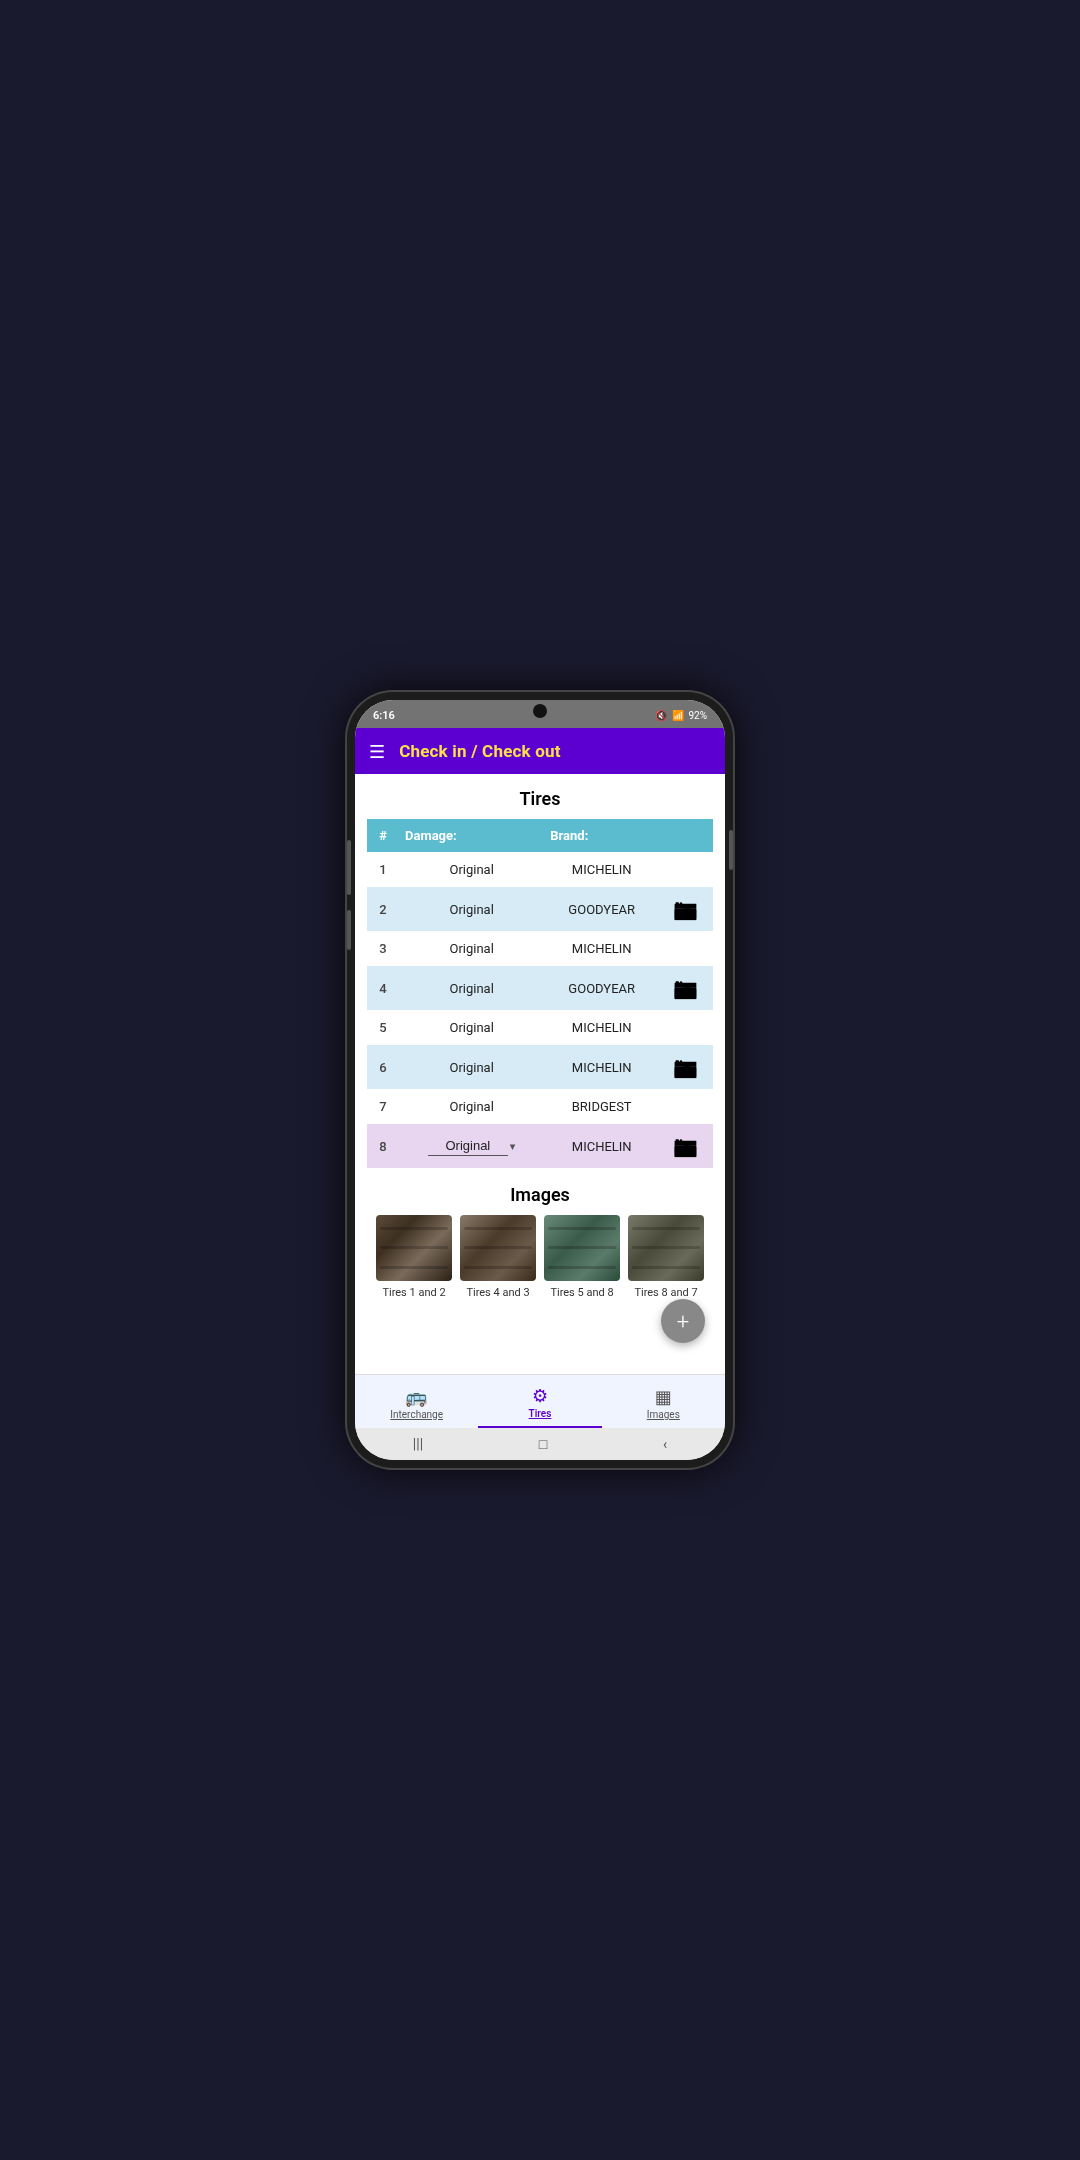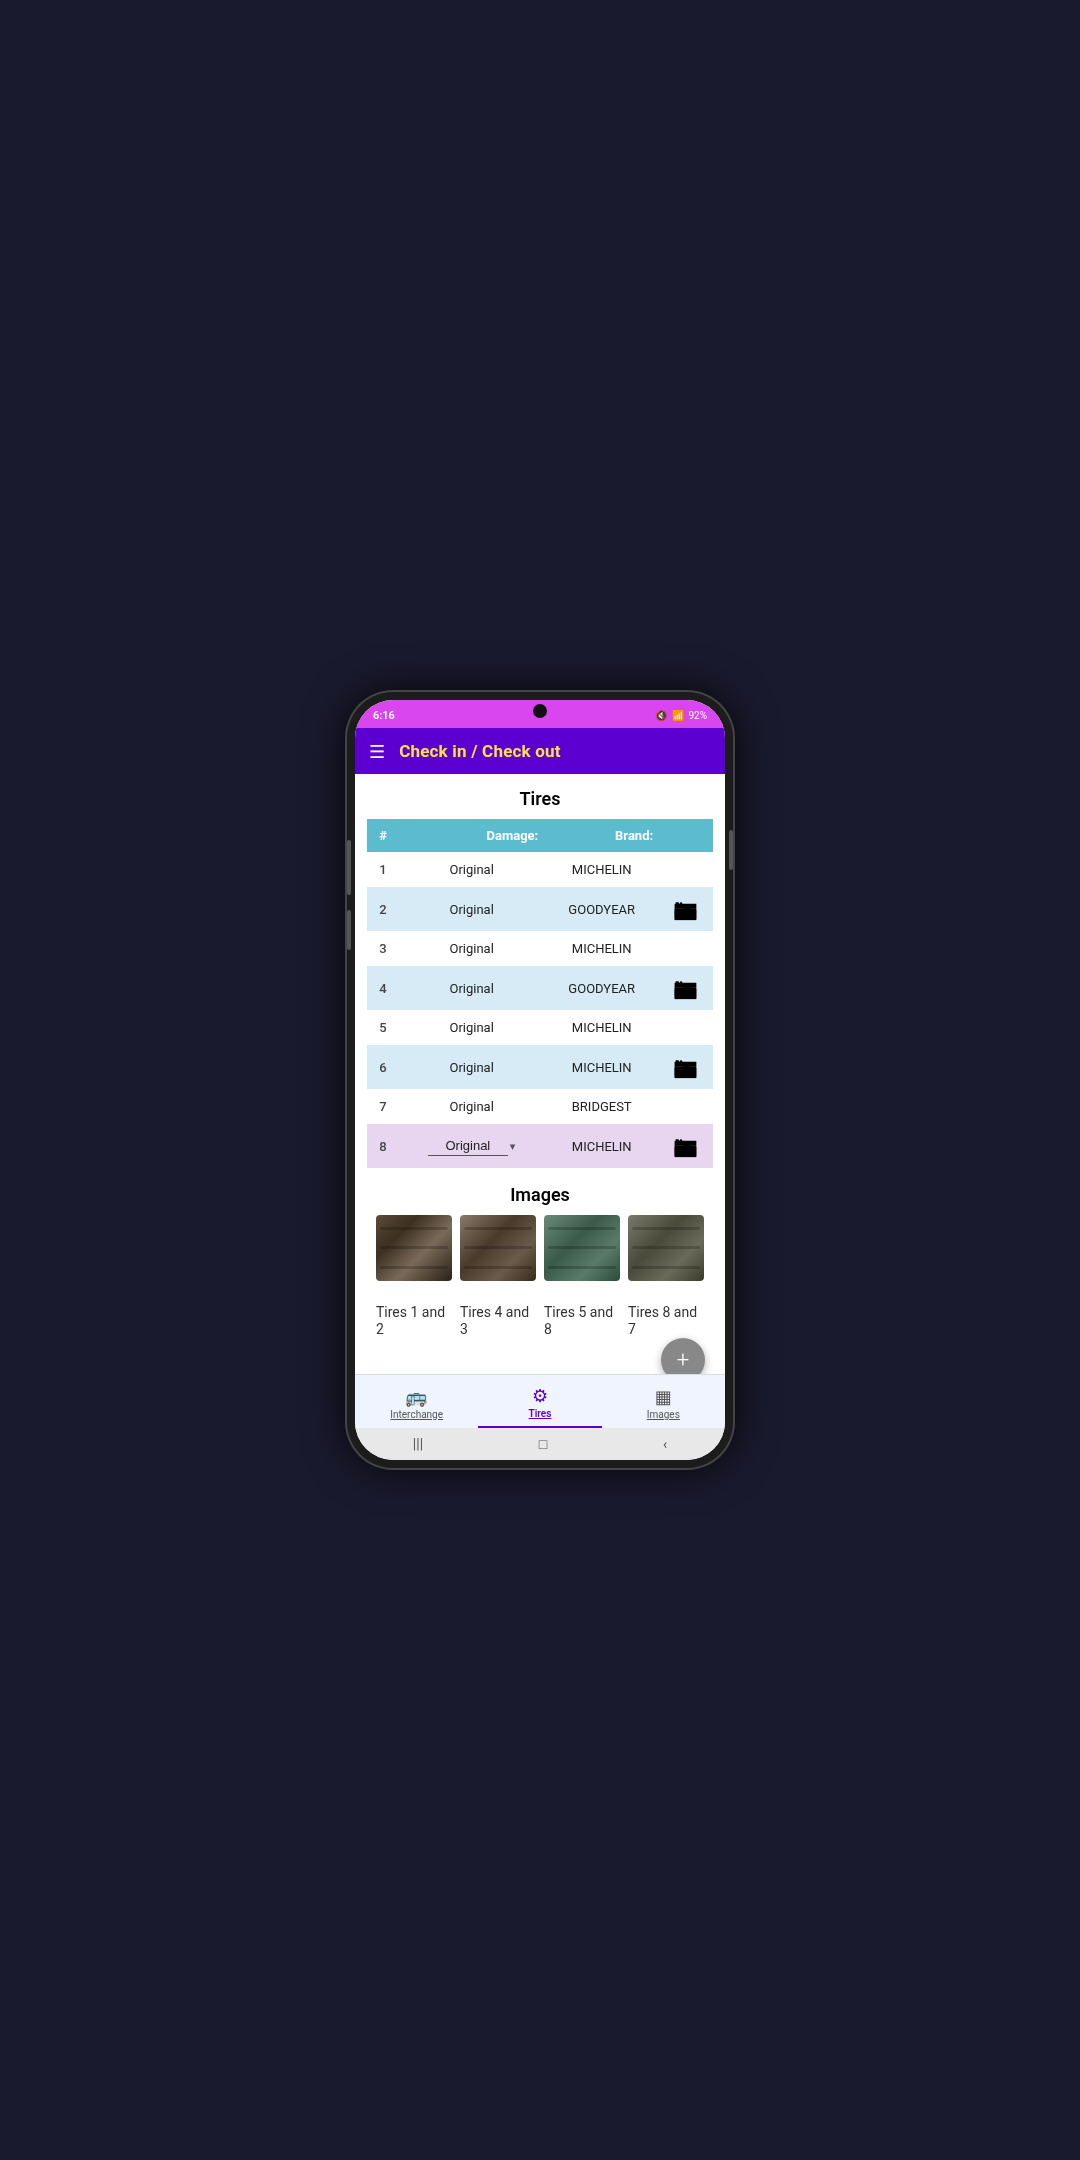--- a/index.html
+++ b/index.html
@@ -26,21 +26,21 @@
     .phone-inner {
       flex: 1;
       background: #fff;
       border-radius: 38px;
       overflow: hidden;
       display: flex;
       flex-direction: column;
     }
     
     .status-bar {
-      background: #d946ef;
+      background: #737373;
       display: flex;
       justify-content: space-between;
       align-items: center;
       padding: 6px 18px 4px;
       height: 28px;
     }
     .status-time {
       color: #fff;
       font-size: 11px;
       font-weight: 600;
@@ -104,21 +104,21 @@
       border-collapse: collapse;
     }
     .tire-table thead tr {
       background: #5bbcd0;
     }
     .tire-table thead th {
       color: #fff;
       font-weight: 700;
       font-size: 13px;
       padding: 9px 6px;
-      text-align: right;
+      text-align: left;
     }
     .tire-table thead th:first-child {
       text-align: center;
       width: 32px;
     }
     .tire-table tbody tr {
       background: #fff;
     }
     .tire-table tbody tr.highlighted {
       background: #d6ebf5;
@@ -210,24 +210,24 @@
       justify-content: space-around;
       padding: 4px;
       opacity: 0.4;
     }
     .tire-tread-line {
       height: 3px;
       background: rgba(0,0,0,0.5);
       border-radius: 2px;
     }
     .image-label {
-      font-size: 14px;
+      font-size: 11px;
       color: #333;
-      text-align: left;
-      margin-top: 23px;
+      text-align: right;
+      margin-top: 5px;
       line-height: 1.2;
     }
     .fab {
       position: absolute;
       bottom: 8px;
       right: 8px;
       width: 44px;
       height: 44px;
       background: #888;
       border-radius: 50%;

